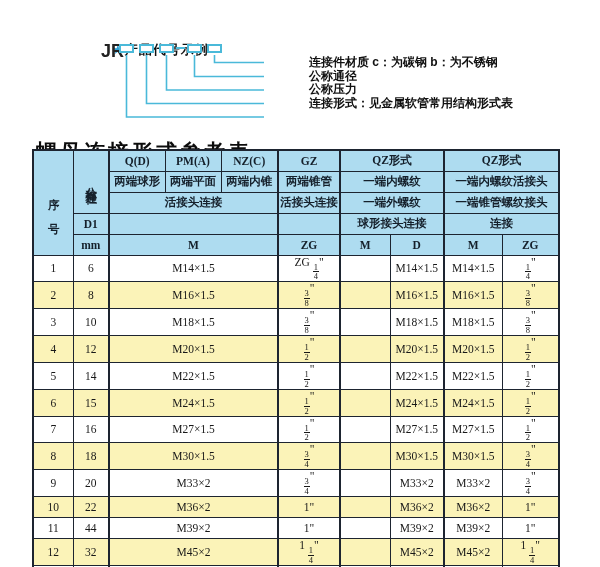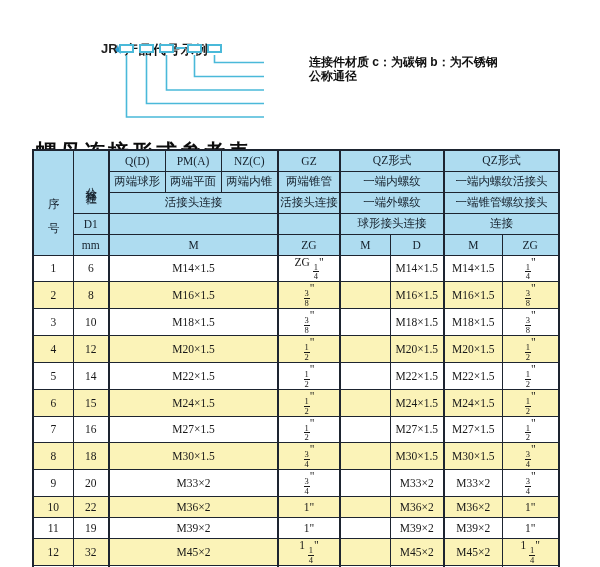--- a/index.html
+++ b/index.html
@@ -8,39 +8,39 @@
   }
   *{box-sizing:border-box;}
   html,body{margin:0;padding:0;}
   body{width:600px;height:567px;background:#ffffff;position:relative;overflow:hidden;
        font-family:"Liberation Sans",sans-serif;color:#111;}
 
   
   .diagram-title{position:absolute;left:112px;top:21px;font-size:13px;font-weight:bold;
                  letter-spacing:1px;margin-top:20px;}
   .diagram-title .star{color:var(--star);font-weight:normal;}
-  .code-prefix{position:absolute;left:101px;top:41px;font-size:13px;font-weight:bold;color:#222;}
+  .code-prefix{position:absolute;left:101px;top:41px;font-size:18px;font-weight:bold;color:#222;}
   .code-box{position:absolute;top:44px;width:15px;height:9px;border:2px solid var(--accent);
             background:#fff;}
   .b1{left:119px}.b2{left:139px}.b3{left:159px}.b4{left:187px}.b5{left:207px}
   .code-dash{position:absolute;left:176px;top:47px;width:9px;height:2px;background:var(--accent);}
   svg.connectors{position:absolute;left:0;top:0;pointer-events:none;}
   svg.connectors path{fill:none;stroke:var(--accent);stroke-width:1.6;}
   .diagram-labels{position:absolute;left:267px;top:56px;font-size:12px;font-weight:bold;
                   line-height:13.5px;white-space:nowrap;margin-left:42px;}
 
   
   .table-title{position:absolute;left:36px;top:138px;font-size:21px;font-weight:bold;
                font-family:"DejaVu Serif","Liberation Serif",serif;letter-spacing:3px;color:#0c0c0c;}
   table.ref{position:absolute;left:32px;top:149px;border-collapse:collapse;table-layout:fixed;
             font-family:"Liberation Serif",serif;}
   table.ref th,table.ref td{border:1px solid var(--border);padding:0 1px;text-align:center;
             height:21px;font-size:11.5px;font-weight:normal;overflow:hidden;white-space:nowrap;}
   table.ref{border:2px solid var(--border);}
-  table.ref th{background:var(--header-bg);color:var(--ink);font-weight:400;}
+  table.ref th{background:var(--header-bg);color:var(--ink);font-weight:700;}
   table.ref td{background:#fff;color:#181818;}
   table.ref tr.alt td{background:var(--alt-bg);}
   .bl2{border-left-width:2px !important;}
   .v-text{writing-mode:vertical-rl;text-orientation:upright;letter-spacing:2px;margin:0 auto;}
   th.no-head .v-text{letter-spacing:26px;padding-top:24px;}
   .fr{display:inline-flex;flex-direction:column;vertical-align:-4px;font-size:8.5px;line-height:1.05;}
   .fr .n{border-bottom:1px solid #181818;padding:0 1px;}
   .fr .d{padding:0 1px;}
 </style>
 </head>
@@ -60,20 +60,22 @@
   <path d="M214.5 55 V62.5 H264"></path>
   <path d="M194.5 55 V76.5 H264"></path>
   <path d="M166.5 55 V90 H264"></path>
   <path d="M146.5 55 V103.5 H264"></path>
   <path d="M126.5 55 V117 H264"></path>
 </svg>
 
 <div class="diagram-labels">
   <div>连接件材质  c：为碳钢  b：为不锈钢</div>
   <div>公称通径</div>
+  <div>公称压力</div>
+  <div>连接形式：见金属软管常用结构形式表</div>
 </div>
 
 <div class="table-title">螺母连接形式参考表</div>
 
 <table class="ref">
   <colgroup>
     <col style="width:40px">
       <col style="width:36px">
     <col style="width:56px">
       <col style="width:56px">
@@ -276,21 +278,21 @@
         <td>22</td>
         <td colspan="3" class="bl2">M36×2</td>
         <td class="bl2">1"</td>
         <td class="bl2"></td>
         <td>M36×2</td>
         <td class="bl2">M36×2</td>
         <td>1"</td>
       </tr>
       <tr>
         <td>11</td>
-        <td>19</td>
+        <td>44</td>
         <td colspan="3" class="bl2">M39×2</td>
         <td class="bl2">1"</td>
         <td class="bl2"></td>
         <td>M39×2</td>
         <td class="bl2">M39×2</td>
         <td>1"</td>
       </tr>
       <tr class="alt">
         <td>12</td>
         <td>32</td>

